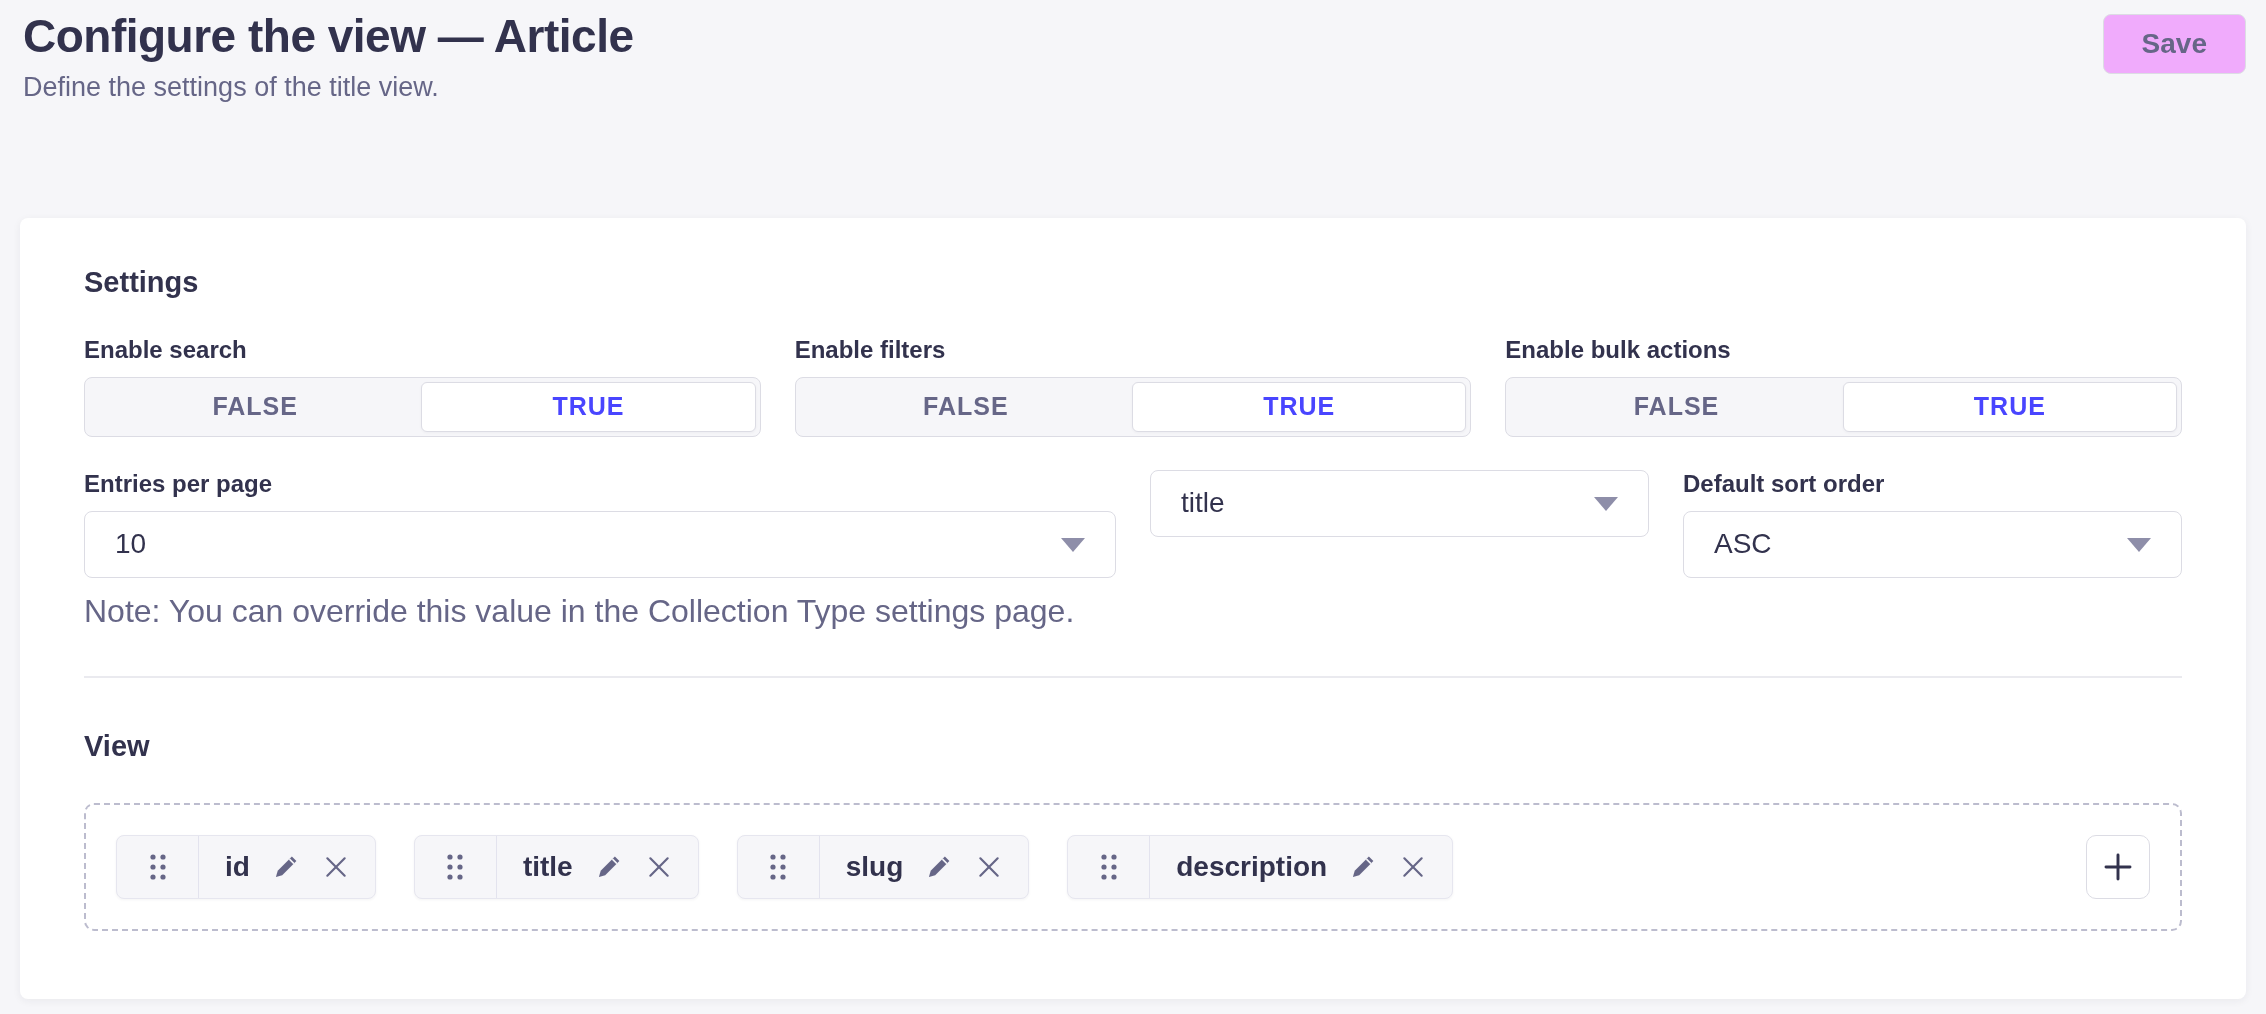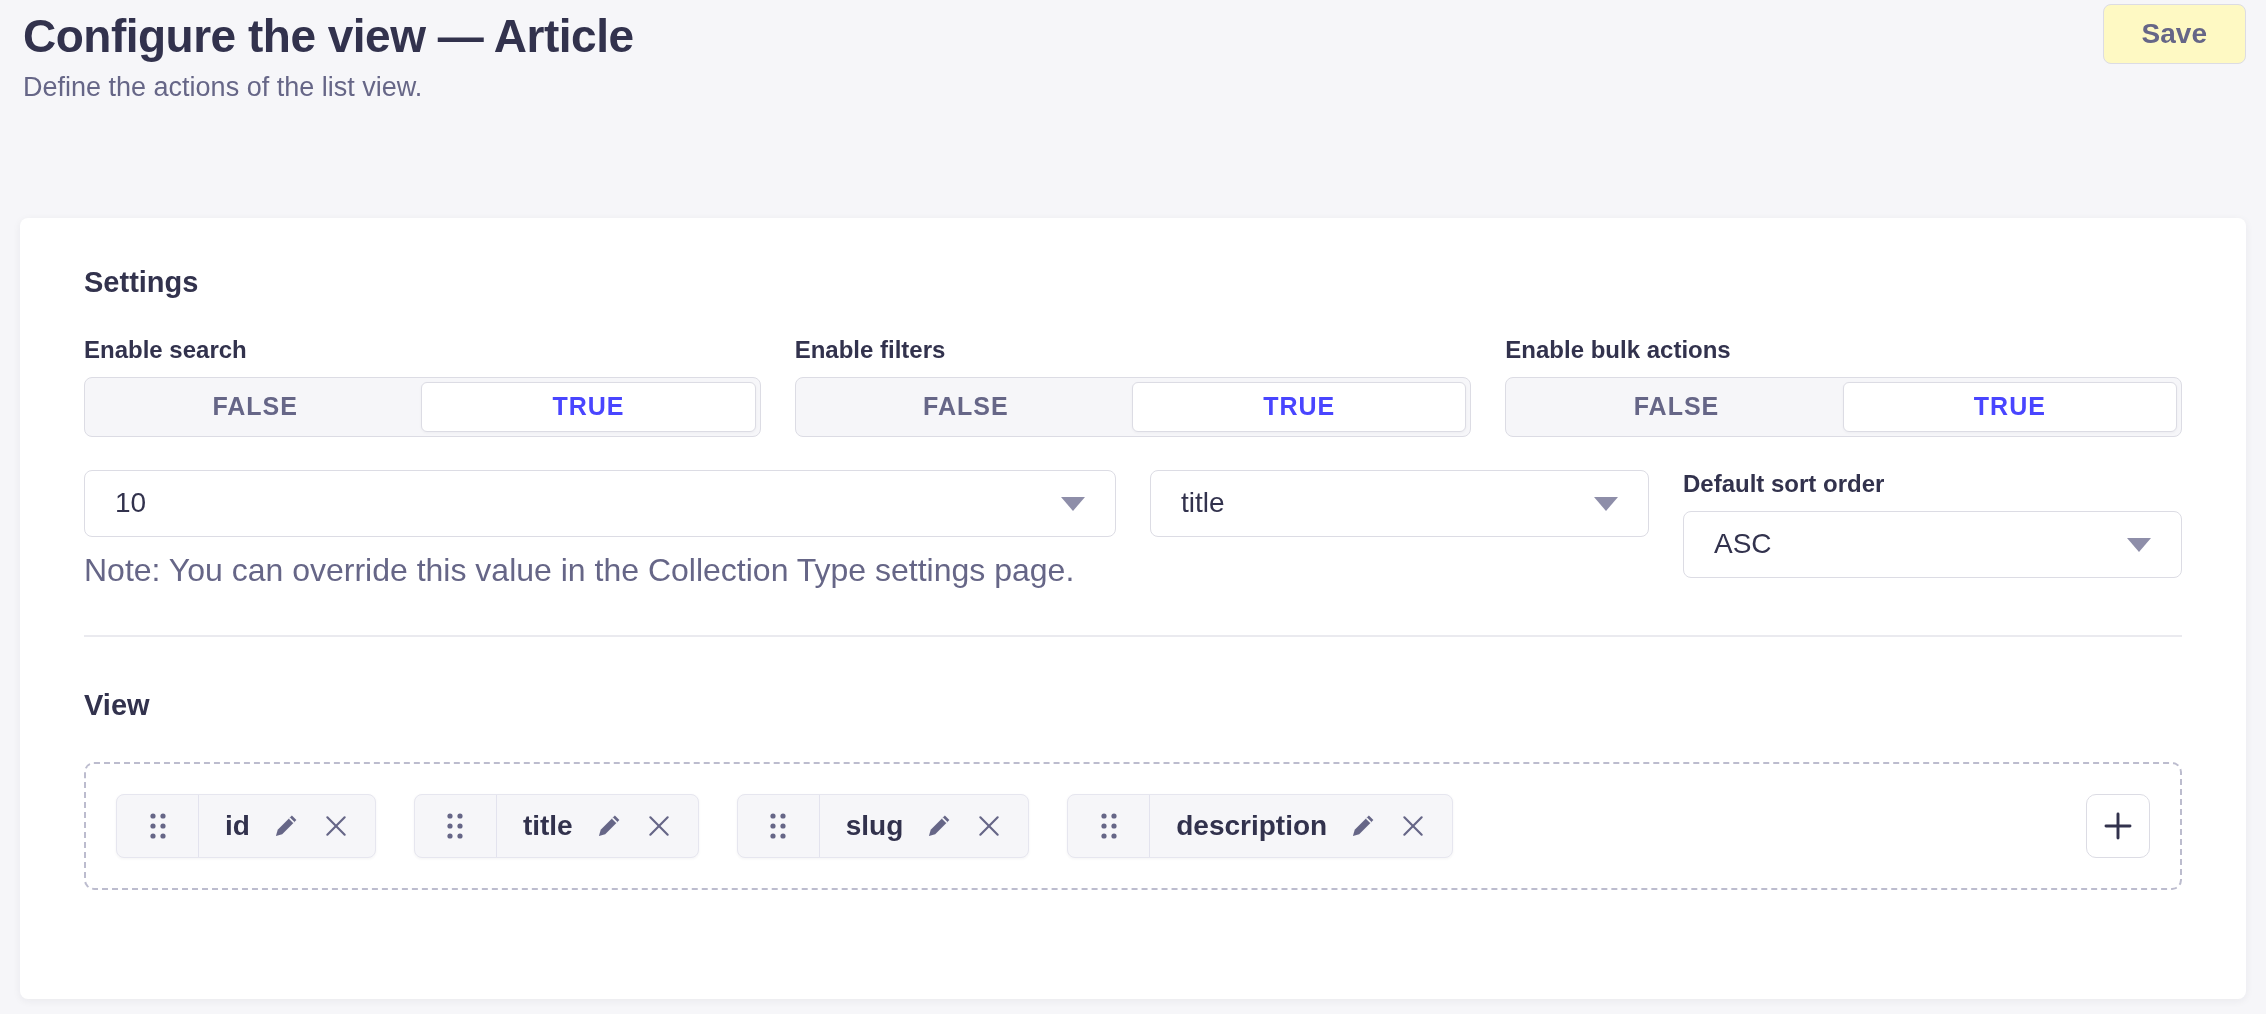--- a/index.html
+++ b/index.html
@@ -11,23 +11,23 @@
   }
 
   
   .header { position:relative; padding:10px 20px 0 23px; }
   .page-title {
     font-size:46px; font-weight:700; letter-spacing:-0.5px;
     color:#32324d; line-height:1.15;
   }
   .page-subtitle { margin-top:9px; font-size:27px; color:#666687; }
   .save-btn {
-    position:absolute; top:4px; right:20px;
+    position:absolute; top:14px; right:20px;
     height:60px; padding:0 38px;
-    background:#fef9c3; border:1px solid #dcdce4; border-radius:8px;
+    background:#f0abfc; border:1px solid #dcdce4; border-radius:8px;
     font-family:inherit; font-size:28px; font-weight:600; color:#666687;
     cursor:pointer;
   }
 
   
   .card {
     margin:115px 20px 0 20px;
     background:#ffffff;
     border-radius:8px;
     box-shadow:0 2px 8px rgba(33,33,52,0.06);
@@ -125,21 +125,21 @@
     background:#ffffff; border:1px solid #dcdce4; border-radius:10px;
     display:flex; align-items:center; justify-content:center;
     cursor:pointer;
   }
 </style>
 </head>
 <body>
 
 <div class="header">
   <h1 class="page-title">Configure the view — Article</h1>
-  <div class="page-subtitle">Define the actions of the list view.</div>
+  <div class="page-subtitle">Define the settings of the title view.</div>
   <button class="save-btn">Save</button>
 </div>
 
 <div class="card">
 
   <div class="section-heading">Settings</div>
 
   <div class="grid12 toggles-row">
 
     <div class="span4">
@@ -163,20 +163,21 @@
       <div class="toggle">
         <button class="toggle-opt">FALSE</button>
         <button class="toggle-opt selected">TRUE</button>
       </div>
     </div>
   </div>
 
   <div class="grid12 selects-row">
 
     <div class="span6">
+      <span class="field-label">Entries per page</span>
       <div class="select-box">
         <span>10</span>
         <span class="caret"></span>
       </div>
       <div class="field-note">Note: You can override this value in the Collection Type settings page.</div>
     </div>
 
     <div class="span3">
       <div class="select-box">
         <span>title</span>

